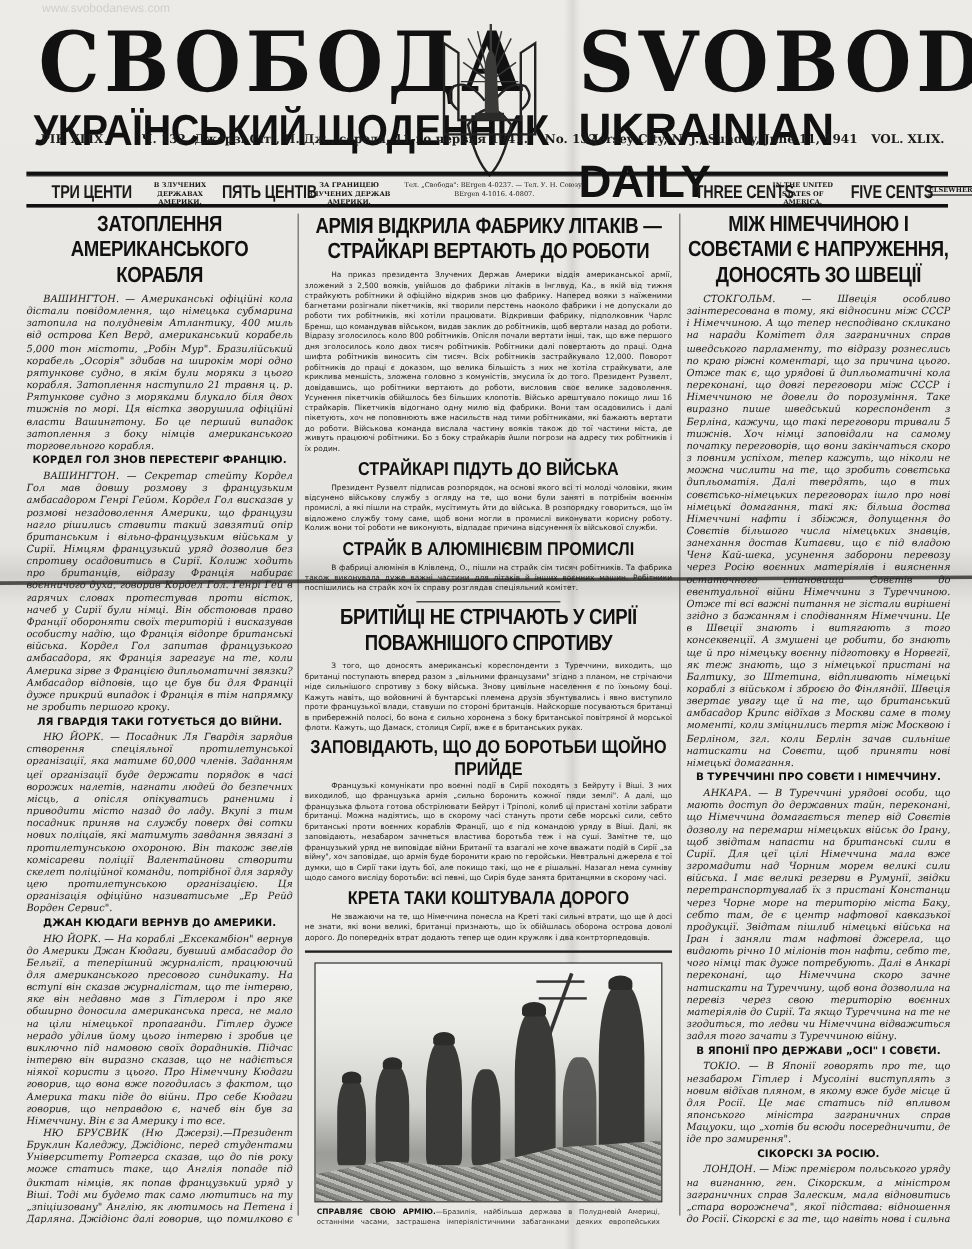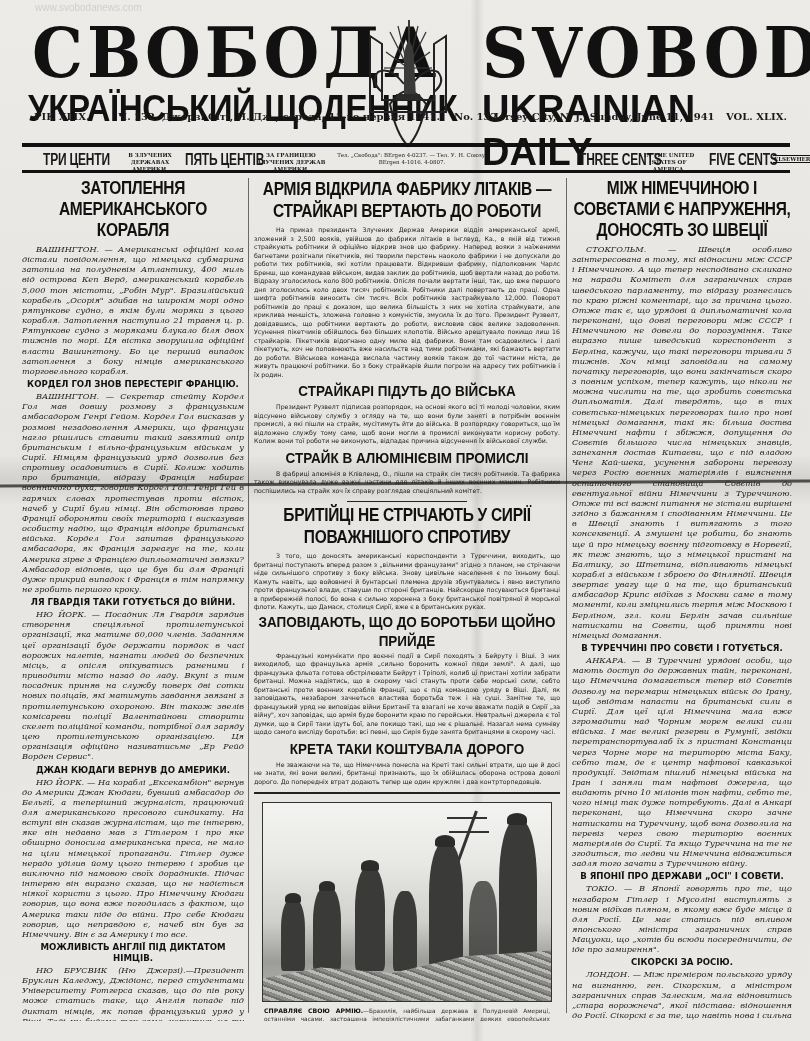--- a/index.html
+++ b/index.html
@@ -138,21 +138,20 @@
     </div>
     <div>
       <div class="hl-sub">ЛЯ ГВАРДІЯ ТАКИ ГОТУЄТЬСЯ ДО ВІЙНИ.</div>
       <p class="body-l">НЮ ЙОРК. — Посадник Ля Гвардія зарядив створення спеціяльної протилетунської організації, яка матиме 60,000 членів. Заданням цеї організації буде держати порядок в часі ворожих налетів, нагнати людей до безпечних місць, а опісля опікуватись раненими і приводити місто назад до ладу. Вкупі з тим посадник приняв на службу поверх дві сотки нових поліцаїв, які матимуть завдання звязані з протилетунською охороною. Він також звелів комісареви поліції Валентайнови створити скелет поліційної команди, потрібної для заряду цею протилетунською організацією. Ця організація офіційно називатисьме „Ер Рейд Ворден Сервис".</p>
     </div>
     <div>
       <div class="hl-sub">ДЖАН КЮДАГИ ВЕРНУВ ДО АМЕРИКИ.</div>
       <p class="body-l">НЮ ЙОРК. — На кораблі „Ексекамбіон" вернув до Америки Джан Кюдаги, бувший амбасадор до Бельгії, а теперішний журналіст, працюючий для американського пресового синдикату. На вступі він сказав журналістам, що те інтервю, яке він недавно мав з Гітлером і про яке обширно доносила американська преса, не мало на ціли німецької пропаганди. Гітлер дуже нерадо уділив йому цього інтервю і зробив це виключно під намовою своїх дорадників. Підчас інтервю він виразно сказав, що не надіється ніякої користи з цього. Про Німеччину Кюдаги говорив, що вона вже погодилась з фактом, що Америка таки піде до війни. Про себе Кюдаги говорив, що неправдою є, начеб він був за Німеччину. Він є за Америку і то все.</p>
     </div>
     <div>
-      <div class="hl-sub">МОЖЛИВІСТЬ АНГЛІЇ ПІД ДИКТАТОМ НІМЦІВ.</div>
       <p class="body-l">НЮ БРУСВИК (Ню Джерзі).—Президент Бруклин Каледжу, Джідіонс, перед студентами Університету Ротгерса сказав, що до пів року може статись таке, що Англія попаде під диктат німців, як попав французький уряд у Віші. Тоді ми будемо так само лютитись на ту „зпіціизовану" Англію, як лютимось на Петена і Дарляна. Джідіонс далі говорив, що помилково є думати, начеб полудневo американські краї були такі дуже льояльні супроти Злучених Держав Америки. Їх далеко більше тягне, під ідеольогічним і економічним оглядом, до тоталітарних держав, говорив він. Також радив Злученим Державам в майбутнім шукати ринків збуту не в полудневій Америці, тільки в західній Европі.</p>
     </div>
 
   </div>
 
   <div class="col col-mid">
     <div>
       <div class="hl-big">АРМІЯ ВІДКРИЛА ФАБРИКУ ЛІТАКІВ — СТРАЙКАРІ ВЕРТАЮТЬ ДО РОБОТИ</div>
       <p class="body-m">На приказ президента Злучених Держав Америки віддія американської армії, зложений з 2,500 вояків, увійшов до фабрики літаків в Інглвуд, Ка., в якій від тижня страйкують робітники й офіційно відкрив знов цю фабрику. Наперед вояки з наїженими багнетами розігнали пікетчиків, які творили перстень наоколо фабрики і не допускали до роботи тих робітників, які хотіли працювати. Відкривши фабрику, підполковник Чарлс Бренш, що командував військом, видав заклик до робітників, щоб вертали назад до роботи. Відразу зголосилось коло 800 робітників. Опісля почали вертати інші, так, що вже першого дня зголосилось коло двох тисяч робітників. Робітники далі повертають до праці. Одна шифта робітників виносить сім тисяч. Всіх робітників застрайкувало 12,000. Поворот робітників до праці є доказом, що велика більшість з них не хотіла страйкувати, але крикливa меншість, зложена головно з комуністів, змусила їх до того. Президент Рузвелт, довідавшись, що робітники вертають до роботи, висловив своє велике задоволення. Усунення пікетчиків обійшлось без більших клопотів. Військо арештувало покищо лиш 16 страйкарів. Пікетчиків відогнано одну милю від фабрики. Вони там осадовились і далі пікетують, хоч не поповнюють вже насильств над тими робітниками, які бажають вертати до роботи. Військова команда вислала частину вояків також до тої частини міста, де живуть працюючі робітники. Бо з боку страйкарів йшли погрози на адресу тих робітників і їх родин.</p>
     </div>
@@ -204,21 +203,21 @@
 
     </div>
   </div>
 
   <div class="col col-right">
     <div>
       <div class="hl-big">МІЖ НІМЕЧЧИНОЮ І СОВЄТАМИ Є НАПРУЖЕННЯ, ДОНОСЯТЬ ЗО ШВЕЦІЇ</div>
       <p class="body-l">СТОКГОЛЬМ. — Швеція особливо заінтересована в тому, які відносини між СССР і Німеччиною. А що тепер несподівано скликано на наради Комітет для заграничних справ шведського парламенту, то відразу рознеслись по краю ріжні коментарі, що за причина цього. Отже так є, що урядові й дипльоматичні кола переконані, що довгі переговори між СССР і Німеччиною не довели до порозуміння. Таке виразно пише шведський кореспондент з Берліна, кажучи, що такі переговори тривали 5 тижнів. Хоч німці заповідали на самому початку переговорів, що вони закінчаться скоро з повним успіхом, тепер кажуть, що ніколи не можна числити на те, що зробить совєтська дипльоматія. Далі твердять, що в тих совєтсько-німецьких переговорах ішло про нові німецькі домагання, такі як: більша доства Німеччині нафти і збіжжя, допущення до Совєтів більшого числа німецьких знавців, занехання достав Китаєви, що є під владою Ченг Кай-шека, усунення заборони перевозу через Росію воєнних матеріялів і вияснення остаточного становища Совєтів до евентуальної війни Німеччини з Туреччиною. Отже ті всі важні питання не зістали вирішені згідно з бажанням і сподіванням Німеччини. Це в Швеції знають і витягають з того консеквенції. А змушені це робити, бо знають ще й про німецьку воєнну підготовку в Норвегії, як теж знають, що з німецької пристані на Балтику, зо Штетина, відпливають німецькі кораблі з військом і зброєю до Фінляндії. Швеція звертає увагу ще й на те, що британський амбасадор Крипс відїхав з Москви саме в тому моменті, коли зміцнились тертя між Москвою і Берліном, згл. коли Берлін зачав сильніше натискати на Совєти, щоб приняти нові німецькі домагання.</p>
     </div>
     <div>
-      <div class="hl-sub">В ТУРЕЧЧИНІ ПРО СОВЄТИ І ГОТУЄТЬСЯ.</div>
+      <div class="hl-sub">В ТУРЕЧЧИНІ ПРО СОВЄТИ І НІМЕЧЧИНУ.</div>
       <p class="body-l">АНКАРА. — В Туреччині урядові особи, що мають доступ до державних тайн, переконані, що Німеччина домагається тепер від Совєтів дозволу на перемарш німецьких військ до Ірану, щоб звідтам напасти на британські сили в Сирії. Для цеї цілі Німеччина мала вже згромадити над Чорним морем великі сили війська. І має великі резерви в Румунії, звідки перетранспортувалаб їх з пристані Констанци через Чорне море на територію міста Баку, себто там, де є центр нафтової кавказької продукції. Звідтам пішлиб німецькі війська на Іран і заняли там нафтові джерела, що видають річно 10 міліонів тон нафти, себто те, чого німці так дуже потребують. Далі в Анкарі переконані, що Німеччина скоро зачне натискати на Туреччину, щоб вона дозволила на перевіз через свою територію воєнних матеріялів до Сирії. Та якщо Туреччина на те не згодиться, то ледви чи Німеччина відважиться задля того зачати з Туреччиною війну.</p>
     </div>
     <div>
       <div class="hl-sub">В ЯПОНІЇ ПРО ДЕРЖАВИ „ОСІ" І СОВЄТИ.</div>
       <p class="body-l">ТОКІО. — В Японії говорять про те, що незабаром Гітлер і Мусоліні виступлять з новим відїхав пляном, в якому вже буде місце й для Росії. Це має статись під впливом японського міністра заграничних справ Мацуоки, що „хотів би всюди посередничити, де іде про замирення".</p>
     </div>
     <div>
       <div class="hl-sub">СІКОРСКІ ЗА РОСІЮ.</div>
       <p class="body-l">ЛОНДОН. — Між премієром польського уряду на вигнанню, ген. Сікорским, а міністром заграничних справ Залеским, мала відновитись „стара ворожнеча", якої підстава: відношення до Росії. Сікорскі є за те, що навіть нова і сильна Польща повинна співпрацювати з Росією. Залескі має знову бути за те, щоб Польща стояла на власних ногах і не спиралась ні на Росію, ні на Німеччину. Ось та ріжниця поглядів щодо польської політики мала бути причиною, що Сікорскі не забрав з собою до Америки Залеского, бо після його розрахунку Америка веде подібну до цього політику, яка шукає зближення до Росії. А в такій політиці Залескі був би перешкодою. Та до конфлікту за ту справу, як доносять, готово прийти в польськім уряді тоді, якби Сталін приступив явно до спілки з державами „осі".</p>
     </div>

